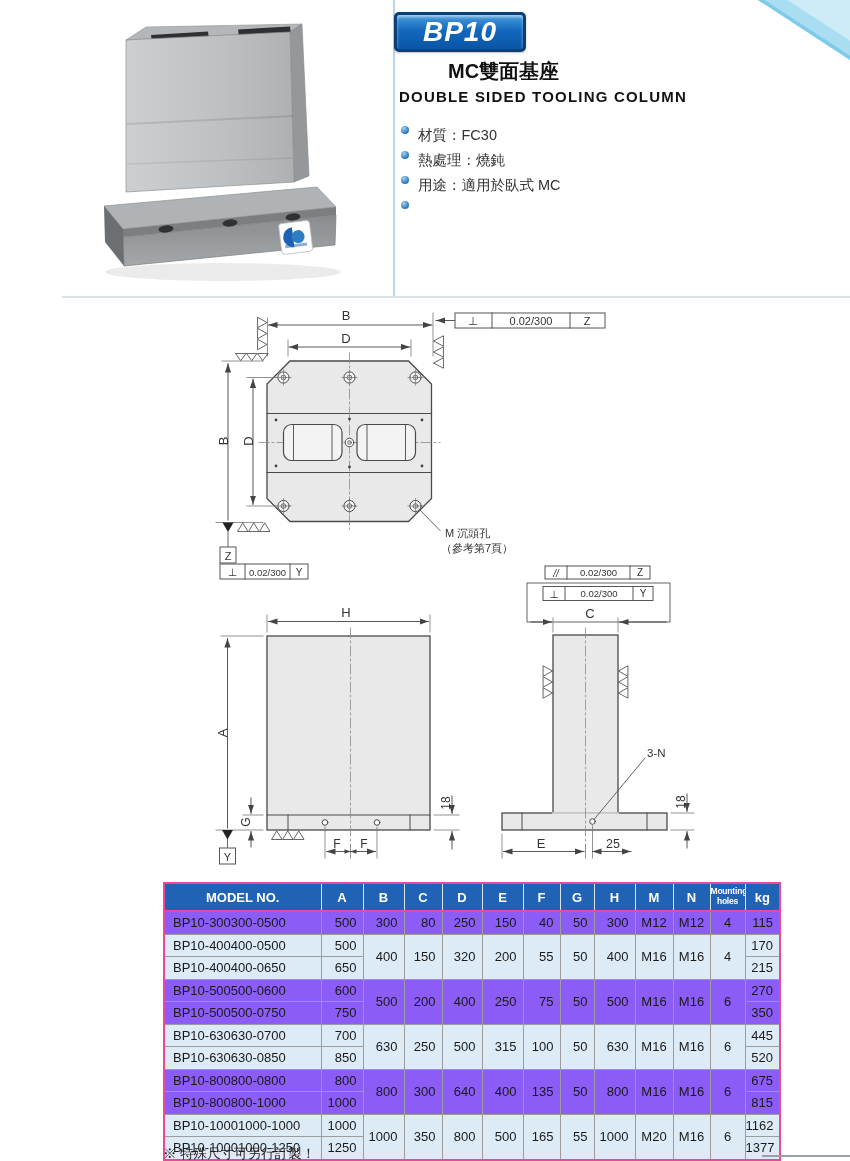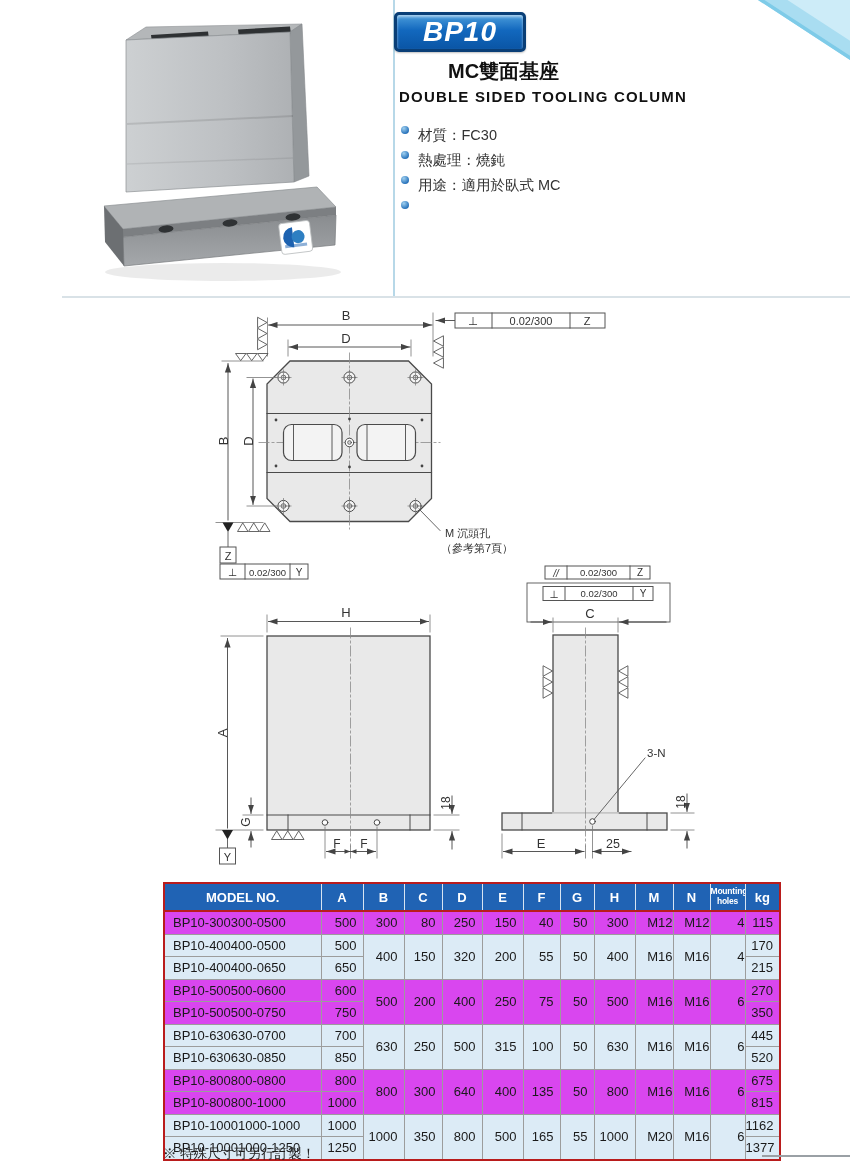--- a/index.html
+++ b/index.html
@@ -26,32 +26,32 @@
   .title-zh{left:400px;top:58px;font-size:20px;font-weight:bold;color:#111;margin-left:48px;}
   .title-en{left:399px;top:88px;font-size:15px;font-weight:bold;color:#111;letter-spacing:1.2px;white-space:nowrap;}
   .specs{left:401px;top:126px;list-style:none;margin:0;padding:0;font-size:14.5px;color:#333;}
   .specs li{height:25px;display:flex;}
   .specs .dot{width:8px;height:8px;border-radius:50%;margin-right:9px;flex:0 0 8px;
     background:radial-gradient(circle at 35% 30%,#9fd0f0,#2a74bc 70%,#154f8d);}
 
   
   .spec-table{left:163px;top:882px;}
   table{border-collapse:collapse;table-layout:fixed;width:616px;font-size:13px;}
-  table,tbody{border:2px solid #b91c1c;}
+  table,tbody{border:2px solid #ec4899;}
   th,td{border:1px solid #9c9c9c;padding:0;overflow:hidden;white-space:nowrap;}
   thead th{background:#2063b4;color:#fff;font-weight:bold;height:26px;
     border-color:#d7e4f2;border-top:none;text-align:center;}
   thead th.mount{font-size:8.5px;line-height:1.15;white-space:normal;font-weight:bold;letter-spacing:-.2px;}
   td{height:21.5px;color:#1a1a1a;}
   td.model{text-align:left;padding-left:8px;}
   td.num{text-align:right;padding-right:6px;}
-  td.ctr{text-align:right;}
+  td.ctr{text-align:center;}
   tr.gtop td{border-top:1.6px solid #555;}
   tbody tr.hl td{background:#dcebf6;}
-  tbody tr:not(.hl) td{background:#d946ef;}
+  tbody tr:not(.hl) td{background:#8b5cf6;}
 
   .footnote{left:163px;top:1145px;font-size:13.5px;color:#222;}
   .endline{left:762px;top:1155px;width:88px;height:2px;background:#9aa0a5;}
 
   
   svg text{font-family:"Liberation Sans","DejaVu Sans",sans-serif;fill:#333;}
 </style>
 </head>
 <body>
 

